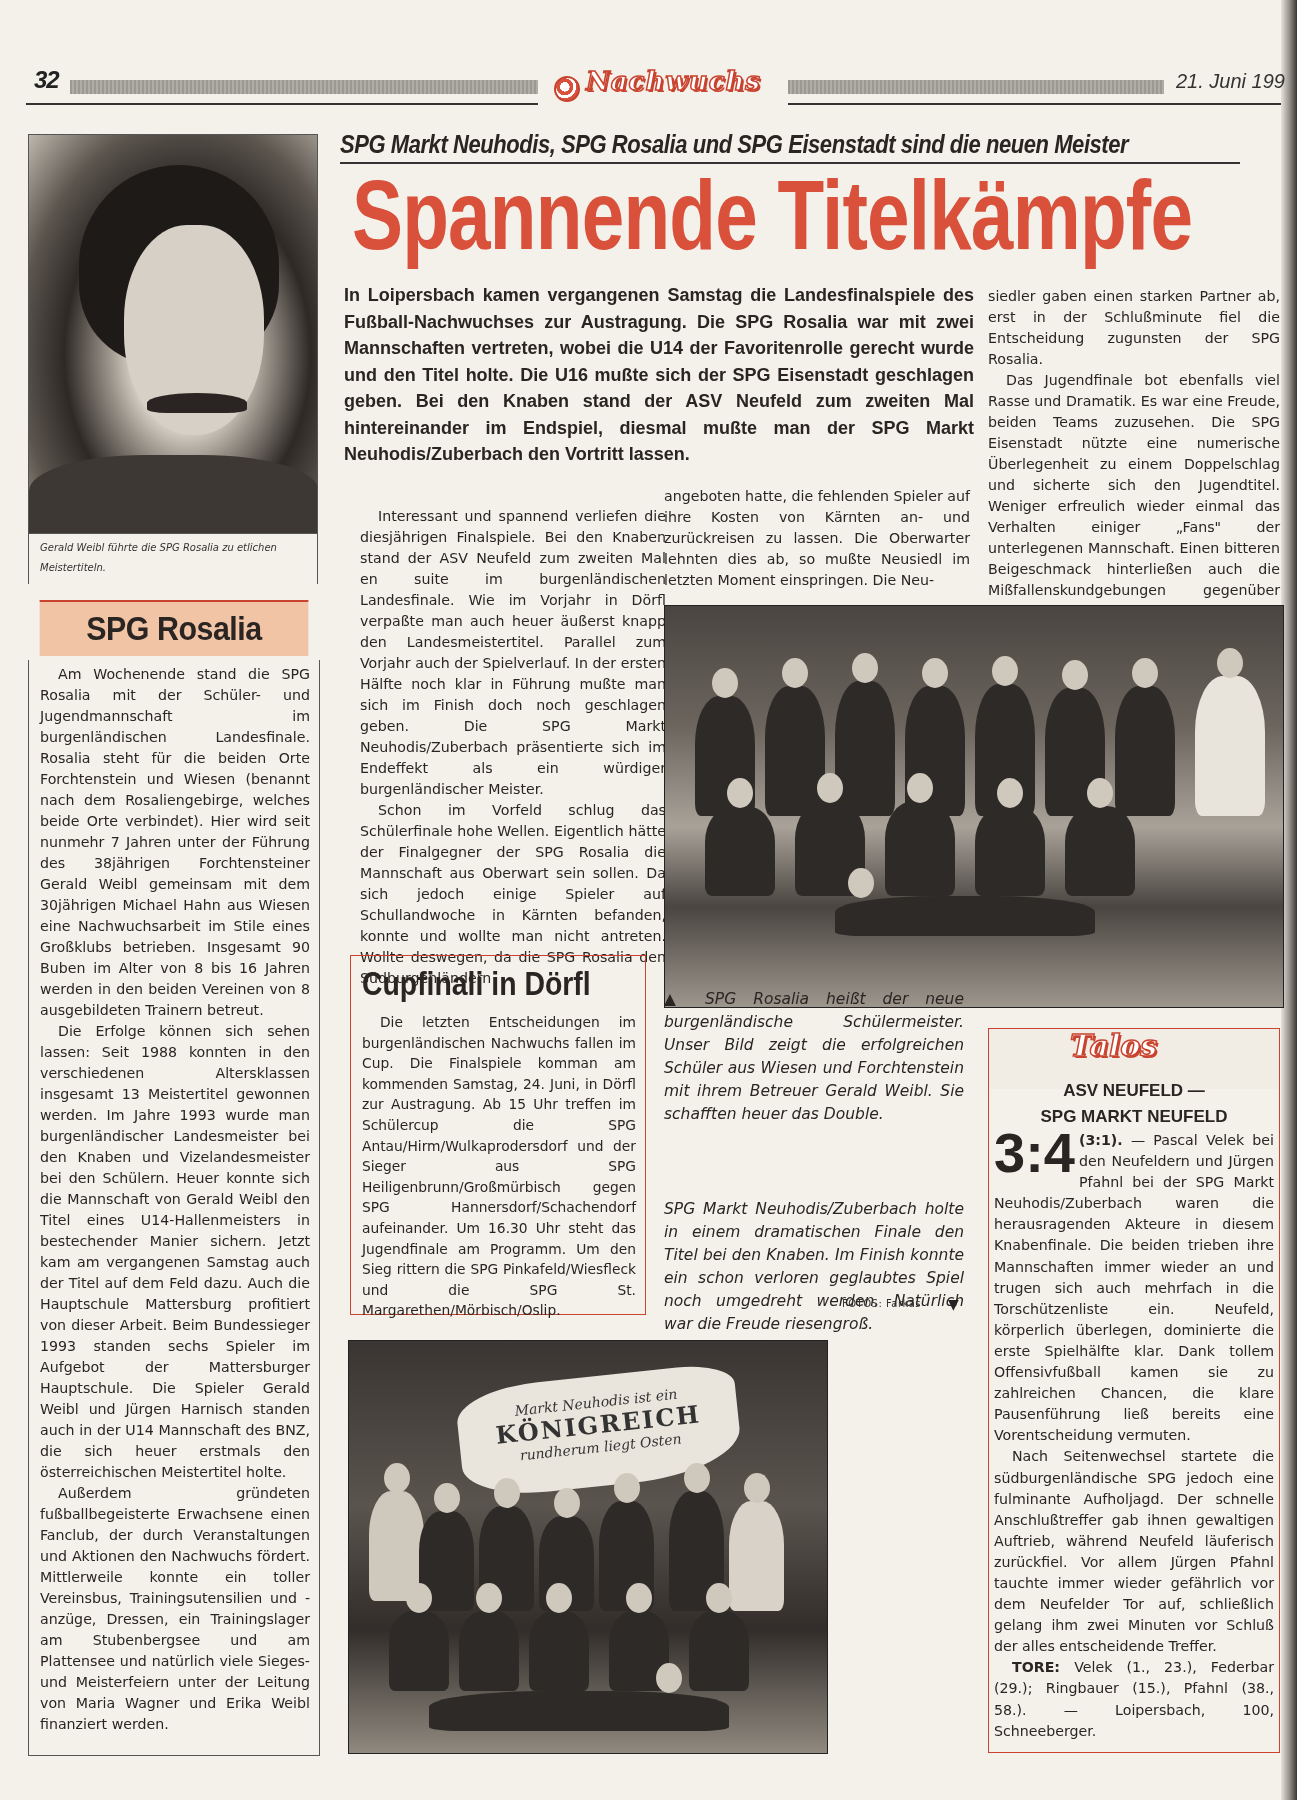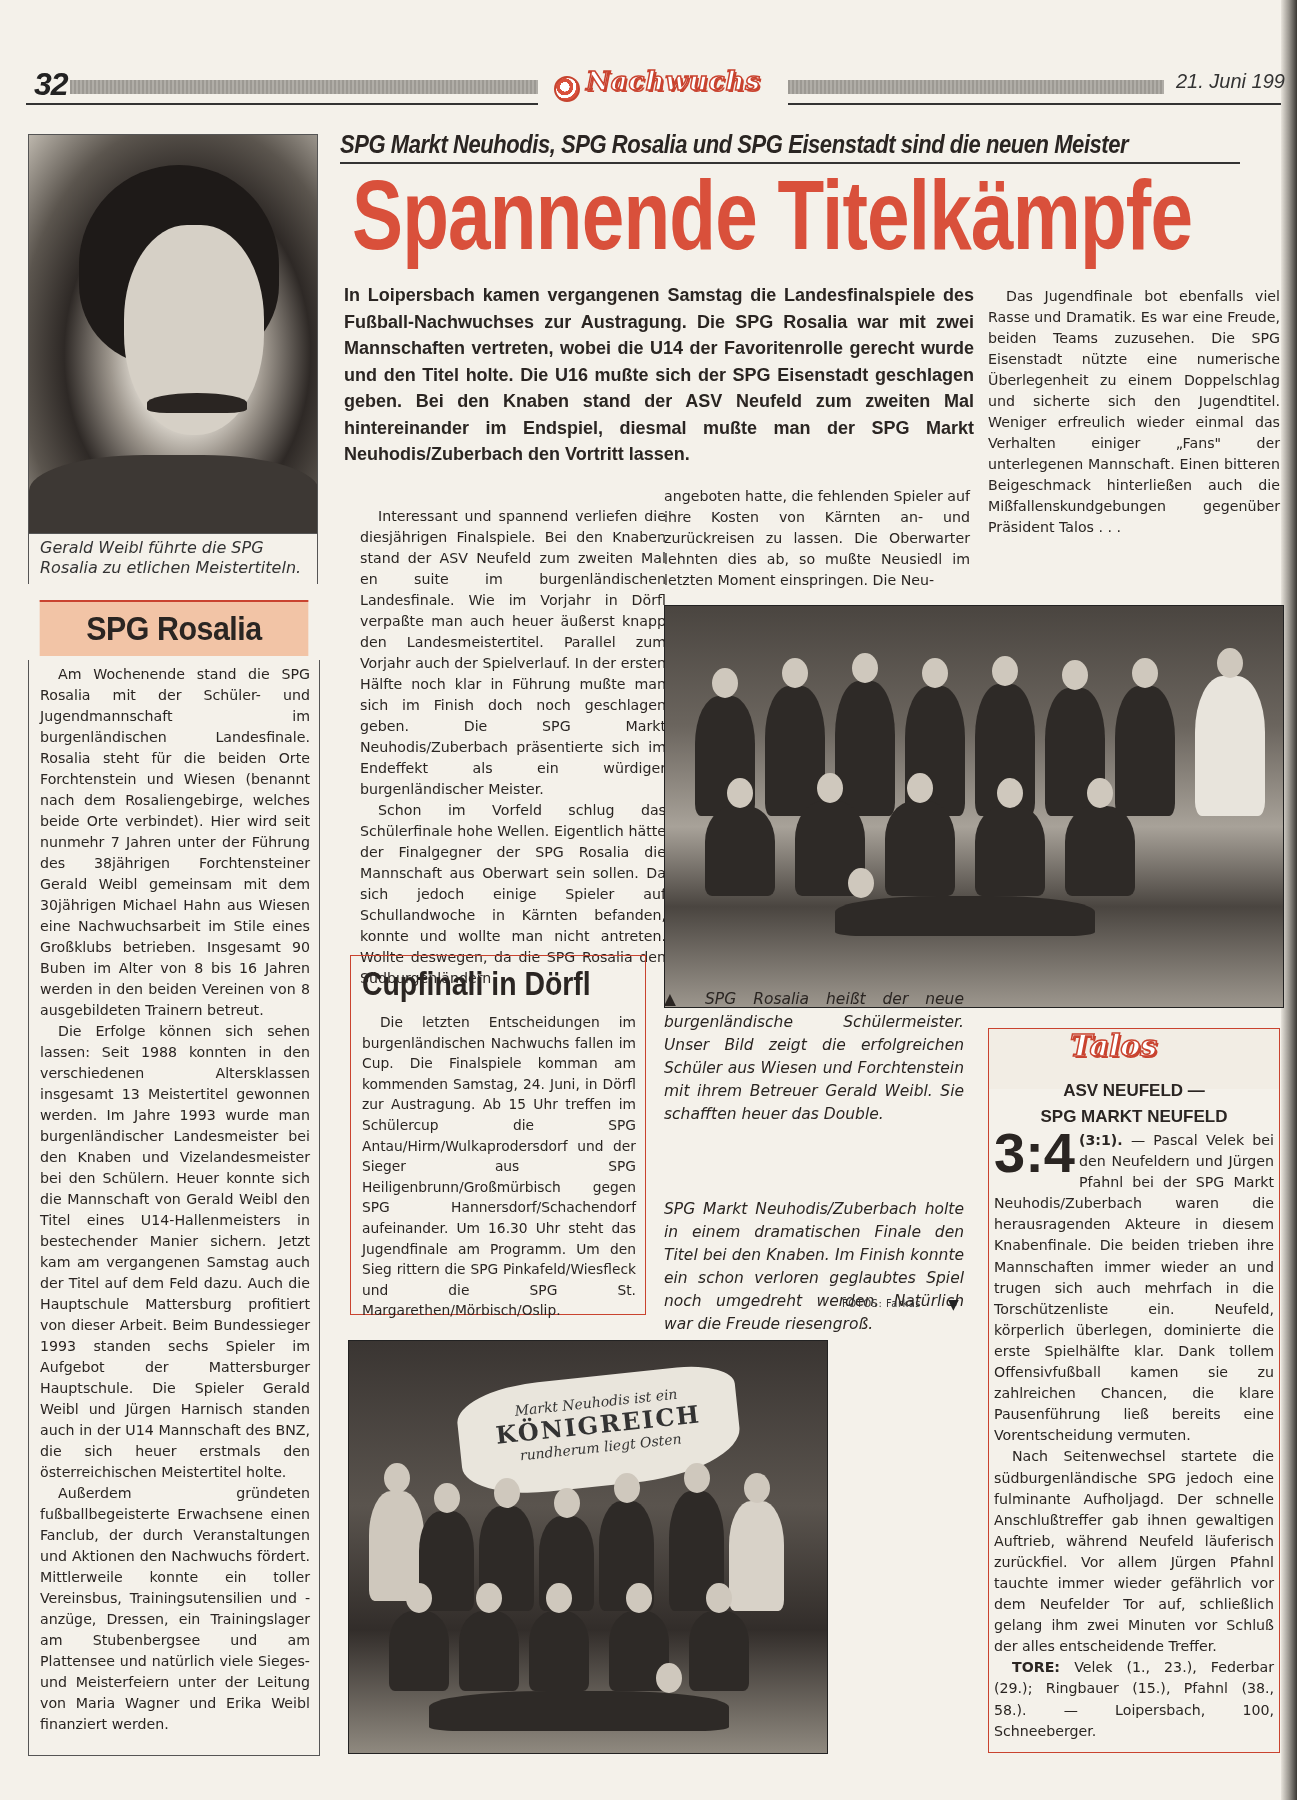--- a/index.html
+++ b/index.html
@@ -12,21 +12,21 @@
   }
   .page-edge {
     position: absolute; right: 0; top: 0; width: 16px; height: 1800px;
     background: linear-gradient(90deg, #e8e4dc 0%, #9a968f 50%, #3a3733 100%);
   }
   
   .header { position: absolute; left: 26px; top: 62px; width: 1255px; height: 44px; }
   .page-num {
     position: absolute; left: 8px; top: 4px;
     font-family: "Liberation Sans", sans-serif; font-weight: bold; font-style: italic;
-    font-size: 32px; letter-spacing: -1px; color: #222;
+    font-size: 24px; letter-spacing: -1px; color: #222;
   }
   .hbar { position: absolute; top: 18px; height: 14px; background: repeating-linear-gradient(90deg,#9c9993 0 2px,#b0ada7 2px 4px); }
   .hbar.l { left: 44px; width: 468px; }
   .hbar.r { left: 762px; width: 376px; }
   .hline { position: absolute; left: 0; top: 41px; height: 2px; width: 1255px; background: #333; }
   .hline .gap { position: absolute; left: 512px; width: 250px; height: 2px; background: #f4f1ea; }
   .ball-icon {
     position: absolute; left: 528px; top: 14px; width: 26px; height: 26px; border-radius: 50%;
     background: radial-gradient(circle at 40% 40%, #fff 0 25%, #d9503b 26% 45%, #fff 46% 60%, #d9503b 61%);
     border: 2px solid #c6442f;
@@ -54,21 +54,21 @@
   .portrait .hair { position: absolute; left: 50px; top: 30px; width: 200px; height: 200px; border-radius: 50% 50% 40% 40%; background: #1e1a18; }
   .portrait .face { position: absolute; left: 95px; top: 90px; width: 140px; height: 210px; border-radius: 45% 45% 48% 48%; background: #d6d0c6; }
   .portrait .stache { position: absolute; left: 118px; top: 258px; width: 100px; height: 20px; border-radius: 50% 50% 20% 20%; background: #2a2522; }
   .portrait .shirt { position: absolute; left: 0; top: 320px; width: 290px; height: 90px; background: #3d3834; border-radius: 40% 40% 0 0; }
   .portrait-caption-box {
     position: absolute; left: 28px; top: 534px; width: 290px; height: 50px;
     border-left: 1px solid #555; border-right: 1px solid #555;
   }
   .portrait-caption {
     position: absolute; left: 40px; top: 538px; width: 270px;
-    font-family: "DejaVu Sans", sans-serif; font-style: italic; font-size: 16px; line-height: 20px; color: #333;
+    font-family: "DejaVu Sans", sans-serif; font-style: italic; font-size: 10px; line-height: 20px; color: #333;
   }
   .rosalia-head {
     position: absolute; left: 28px; top: 600px; width: 292px; height: 56px;
     background: #f2c4a6; border-top: 2px solid #c9432f;
     display: flex; align-items: center; justify-content: center;
     font-family: "Liberation Sans", sans-serif; font-weight: bold; font-size: 33px; color: #2a2522;
     letter-spacing: -0.5px; transform: scaleX(0.92);
   }
   .rosalia-box {
     position: absolute; left: 28px; top: 660px; width: 292px; height: 1096px;
@@ -203,20 +203,21 @@
 <p class="lead">In Loipersbach kamen vergangenen Samstag die Landesfinalspiele des Fußball-Nachwuchses zur Austragung. Die SPG Rosalia war mit zwei Mannschaften vertreten, wobei die U14 der Favoritenrolle gerecht wurde und den Titel holte. Die U16 mußte sich der SPG Eisenstadt geschlagen geben. Bei den Knaben stand der ASV Neufeld zum zweiten Mal hintereinander im Endspiel, diesmal mußte man der SPG Markt Neuhodis/Zuberbach den Vortritt lassen.</p>
 
 <div class="body-col col-a">
   <p>Interessant und spannend verliefen die diesjährigen Finalspiele. Bei den Knaben stand der ASV Neufeld zum zweiten Mal en suite im burgenländischen Landesfinale. Wie im Vorjahr in Dörfl verpaßte man auch heuer äußerst knapp den Landesmeistertitel. Parallel zum Vorjahr auch der Spielverlauf. In der ersten Hälfte noch klar in Führung mußte man sich im Finish doch noch geschlagen geben. Die SPG Markt Neuhodis/Zuberbach präsentierte sich im Endeffekt als ein würdiger burgenländischer Meister.</p>
   <p>Schon im Vorfeld schlug das Schülerfinale hohe Wellen. Eigentlich hätte der Finalgegner der SPG Rosalia die Mannschaft aus Oberwart sein sollen. Da sich jedoch einige Spieler auf Schullandwoche in Kärnten befanden, konnte und wollte man nicht antreten. Wollte deswegen, da die SPG Rosalia den Südburgenländern</p>
 </div>
 <div class="body-col col-b">
   <p style="text-indent:0">angeboten hatte, die fehlenden Spieler auf ihre Kosten von Kärnten an- und zurückreisen zu lassen. Die Oberwarter lehnten dies ab, so mußte Neusiedl im letzten Moment einspringen. Die Neu-</p>
 </div>
 <div class="body-col col-c">
+  <p style="text-indent:0">siedler gaben einen starken Partner ab, erst in der Schlußminute fiel die Entscheidung zugunsten der SPG Rosalia.</p>
   <p>Das Jugendfinale bot ebenfalls viel Rasse und Dramatik. Es war eine Freude, beiden Teams zuzusehen. Die SPG Eisenstadt nützte eine numerische Überlegenheit zu einem Doppelschlag und sicherte sich den Jugendtitel. Weniger erfreulich wieder einmal das Verhalten einiger „Fans" der unterlegenen Mannschaft. Einen bitteren Beigeschmack hinterließen auch die Mißfallenskundgebungen gegenüber Präsident Talos . . .</p>
 </div>
 
 <div class="photo photo-team1" title="SPG Rosalia team photo">
   <div class="player" style="left:30px;top:90px;width:60px;height:120px">
       <div class="head"></div>
     </div>
   <div class="player" style="left:100px;top:80px;width:60px;height:130px">
       <div class="head"></div>
     </div>

